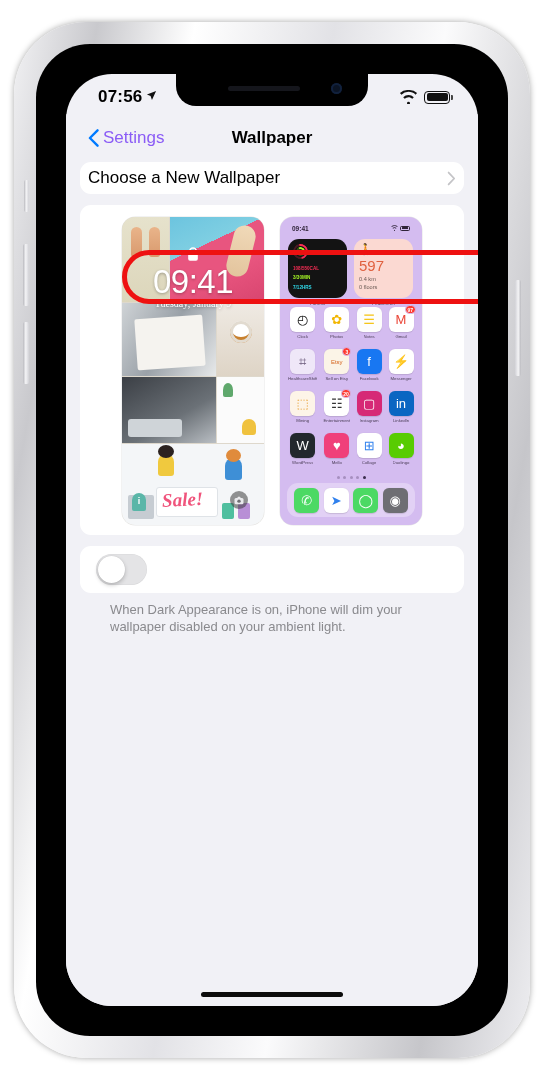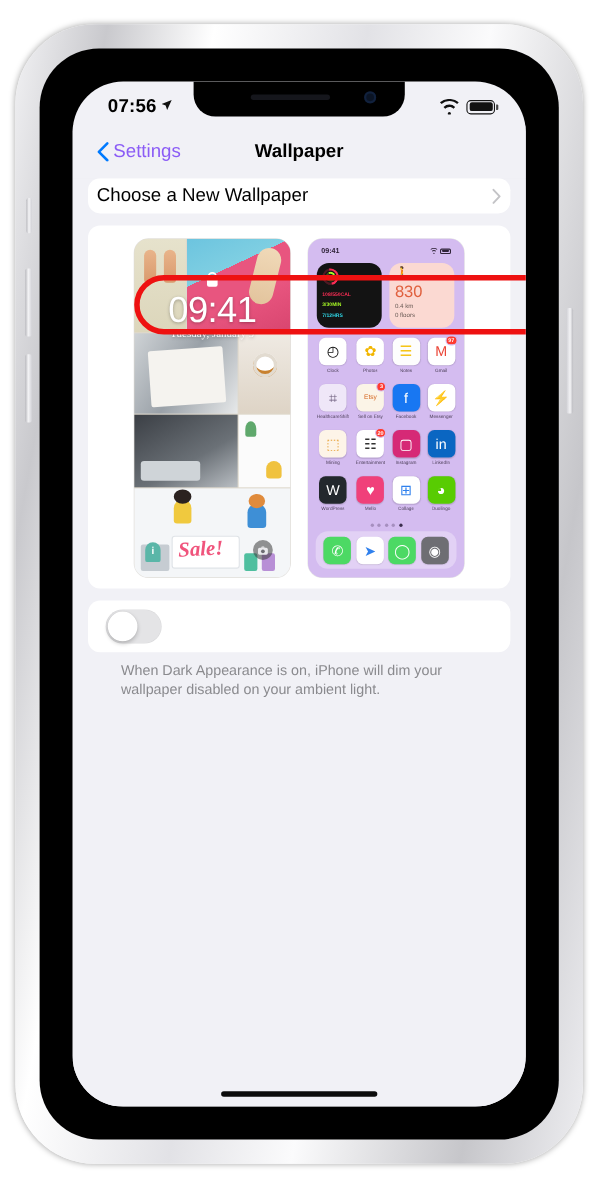--- a/index.html
+++ b/index.html
@@ -516,21 +516,21 @@
                   <div style="margin-top:4px">
                     <div class="fit-line fit-move"><span>108/550</span><span>CAL</span></div>
                     <div class="fit-line fit-exer"><span>3/30</span><span>MIN</span></div>
                     <div class="fit-line fit-stand"><span>7/12</span><span>HRS</span></div>
                   </div>
                   <div class="widget-caption">Fitness</div>
                 </div>
 
                 <div class="widget" id="pedometer-widget">
                   <div id="walk-icon">🚶</div>
-                  <div id="ped-steps">830</div>
+                  <div id="ped-steps">597</div>
                   <div class="ped-sub">0.4 km</div>
                   <div class="ped-sub">0 floors</div>
                   <div class="widget-caption">Pedometer</div>
                 </div>
               </div>
 
               <div id="app-grid">
                   <div class="app">
                     <div class="app-icon" style="background: rgb(255, 255, 255); color: rgb(17, 17, 17);">◴</div>
                     <div class="app-label">Clock</div>

